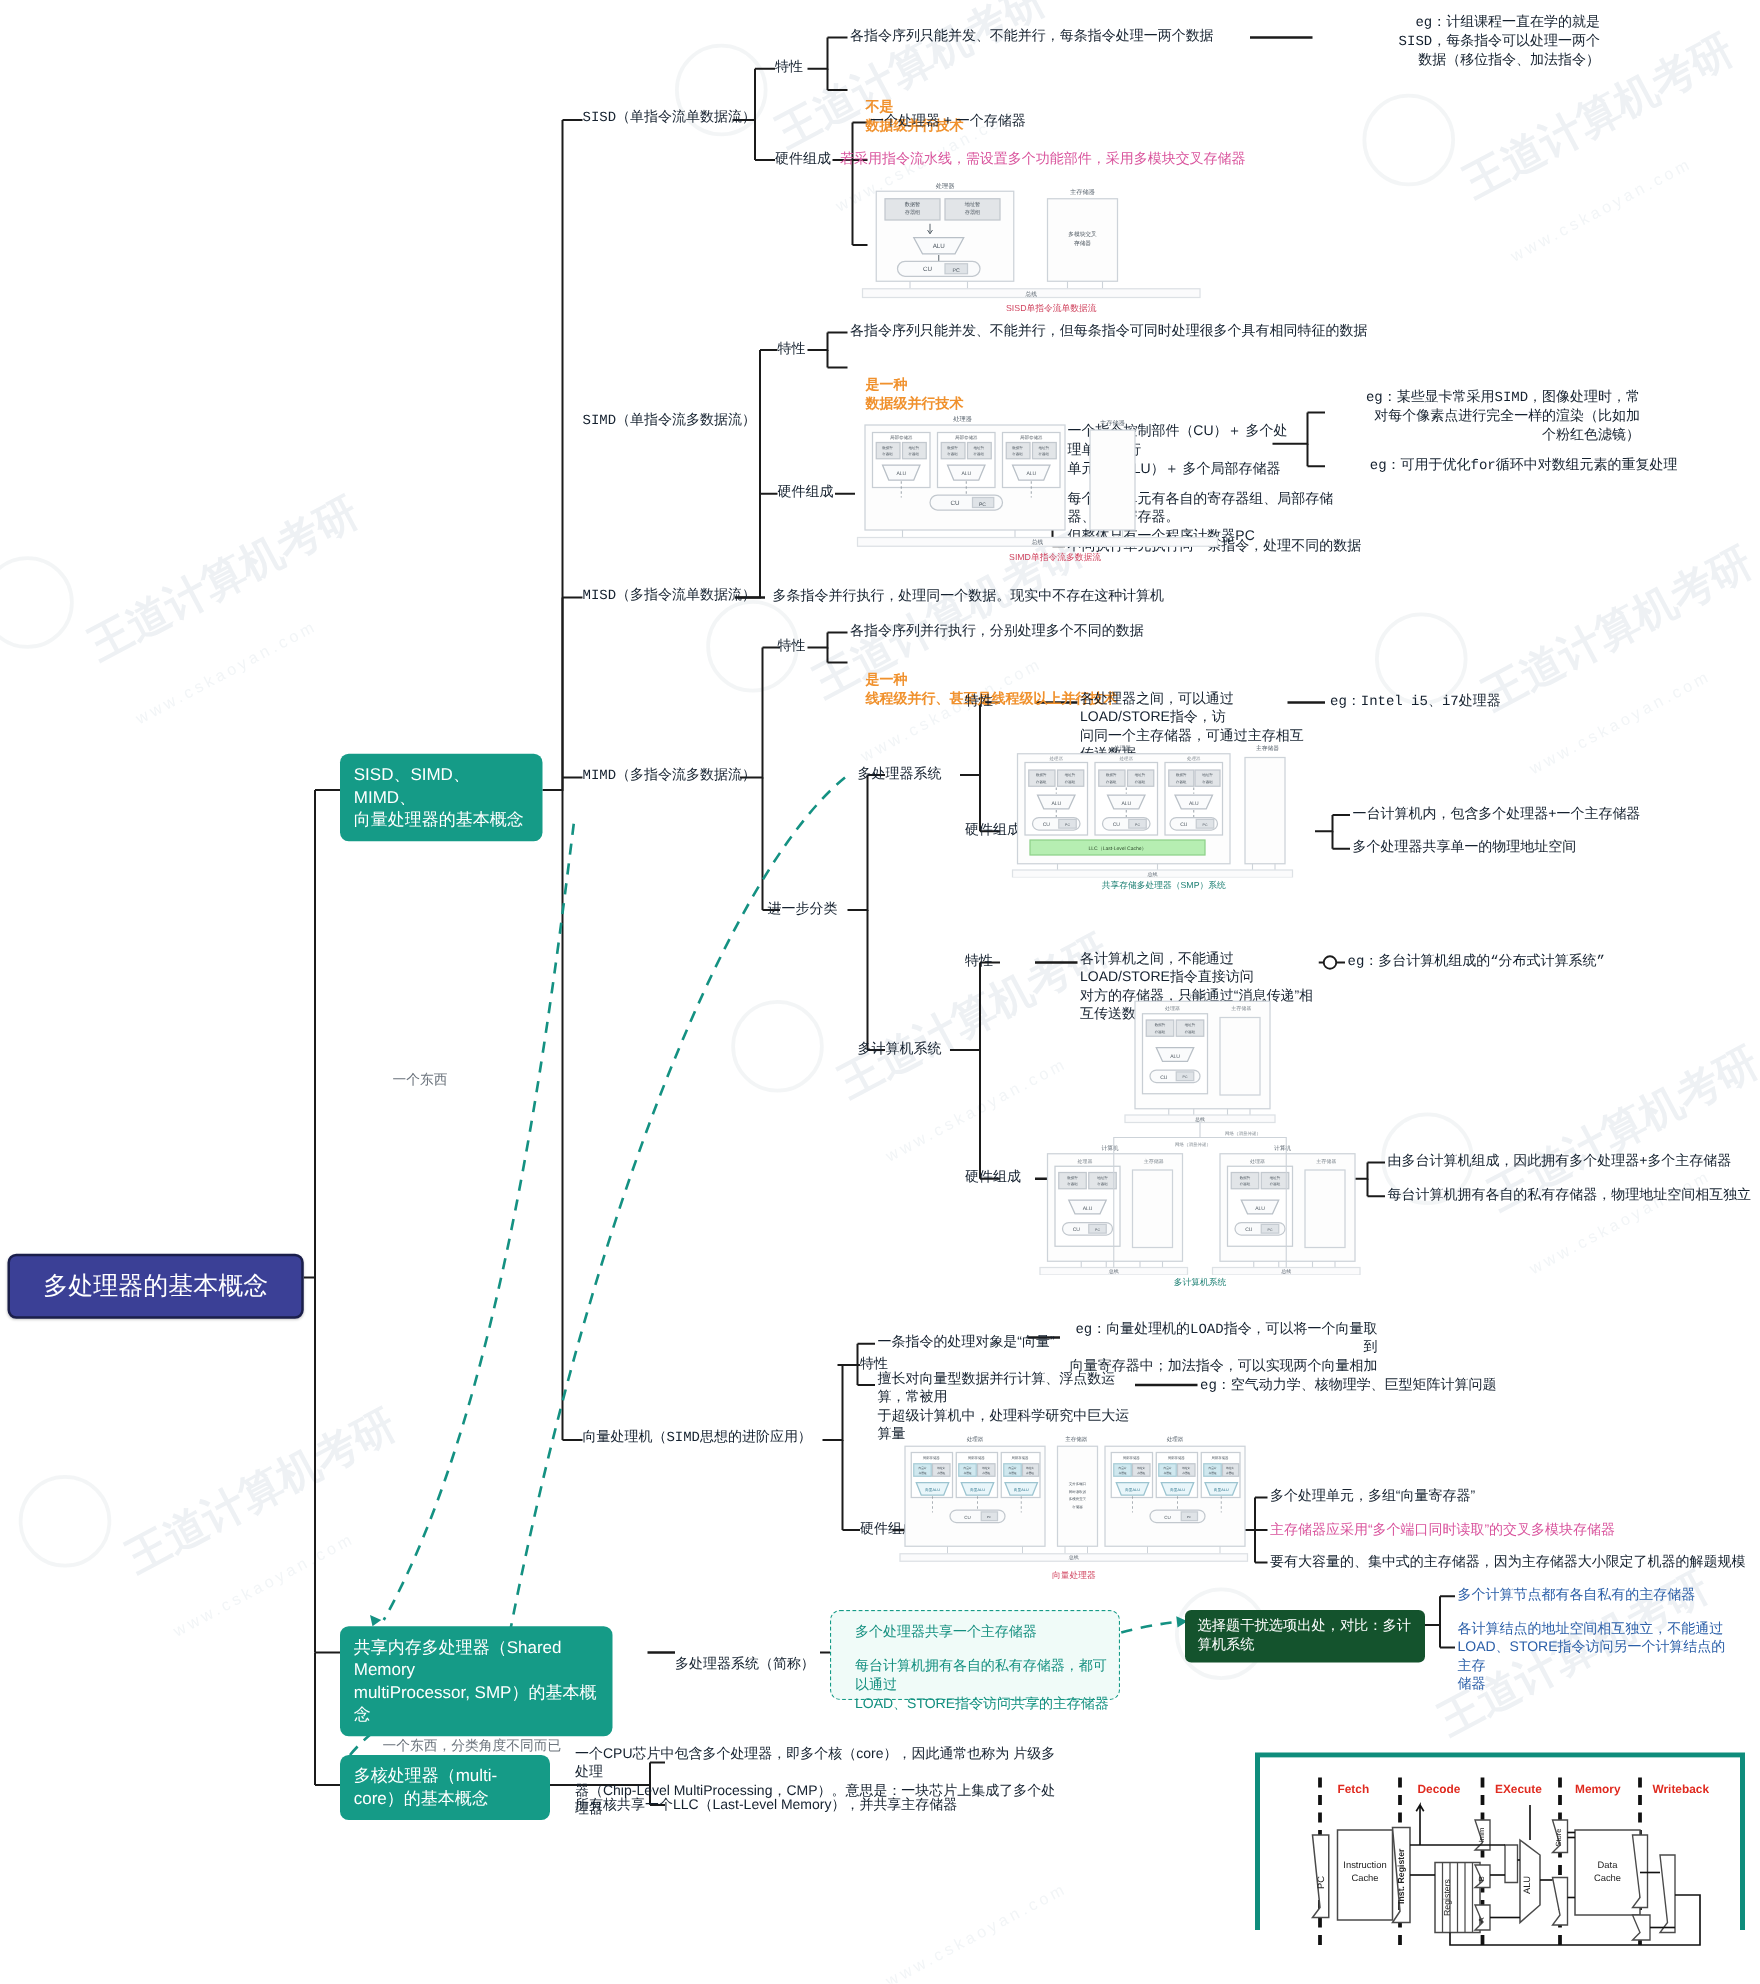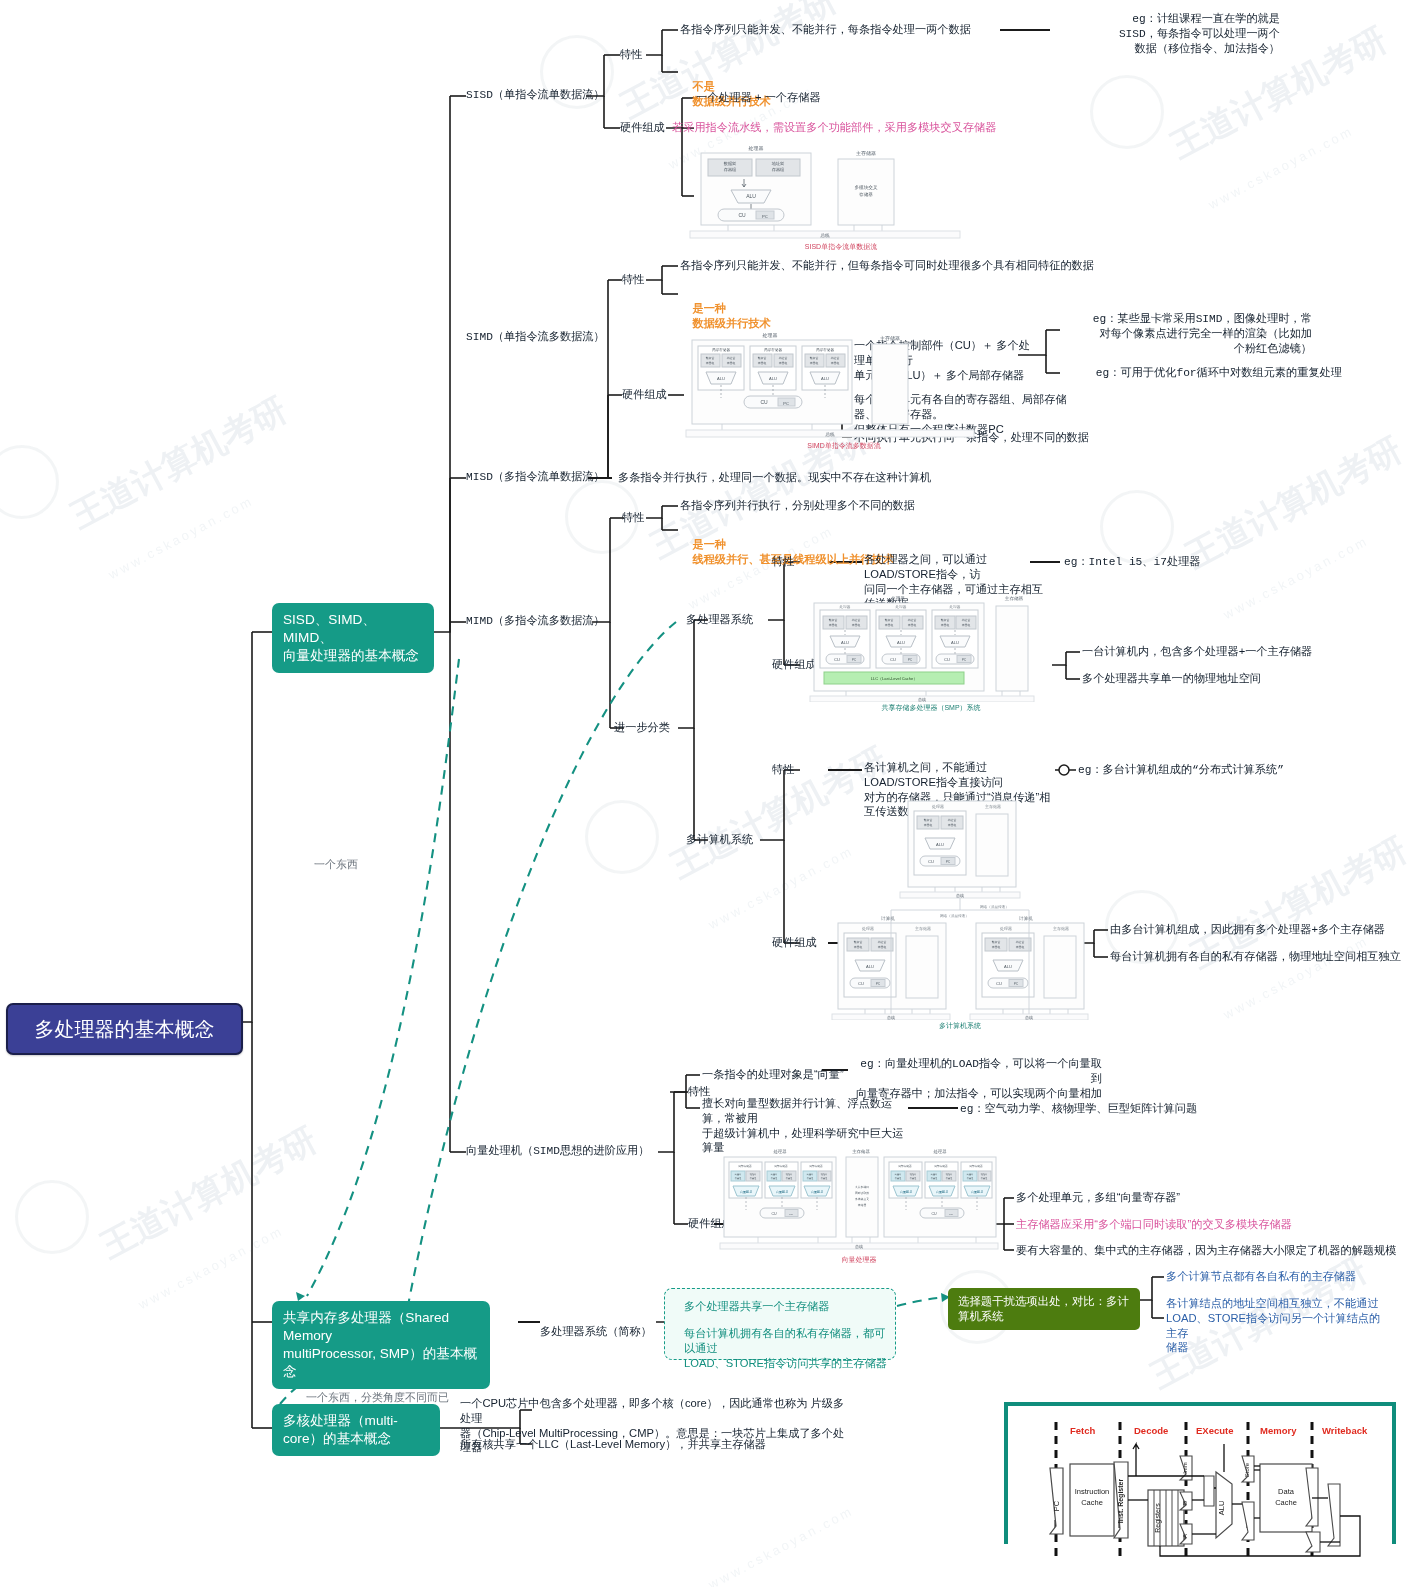--- a/index.html
+++ b/index.html
@@ -36,21 +36,21 @@
     box-shadow: 0 1px 2px rgba(0,0,0,.2);
   }
   .teal {
     background: #159b87;
     border-radius: 7px;
     color: #fff;
     padding: 8px 11px;
     font-size: 13.6px;
   }
   .teal-sm {
-    background: #4d7c0f;
+    background: #14532d;
     border-radius: 5px;
     color: #fff;
     padding: 6px 10px;
     font-size: 11.4px;
   }
   .orange { color: #f0912d; font-weight: 600; }
   .pink { color: #d9539c; }
   .tealtext { color: #138f7f; }
   .bluetext { color: #2b5fa8; }
   .serif { font-family: Liberation Mono, monospace; text-align: right; }

